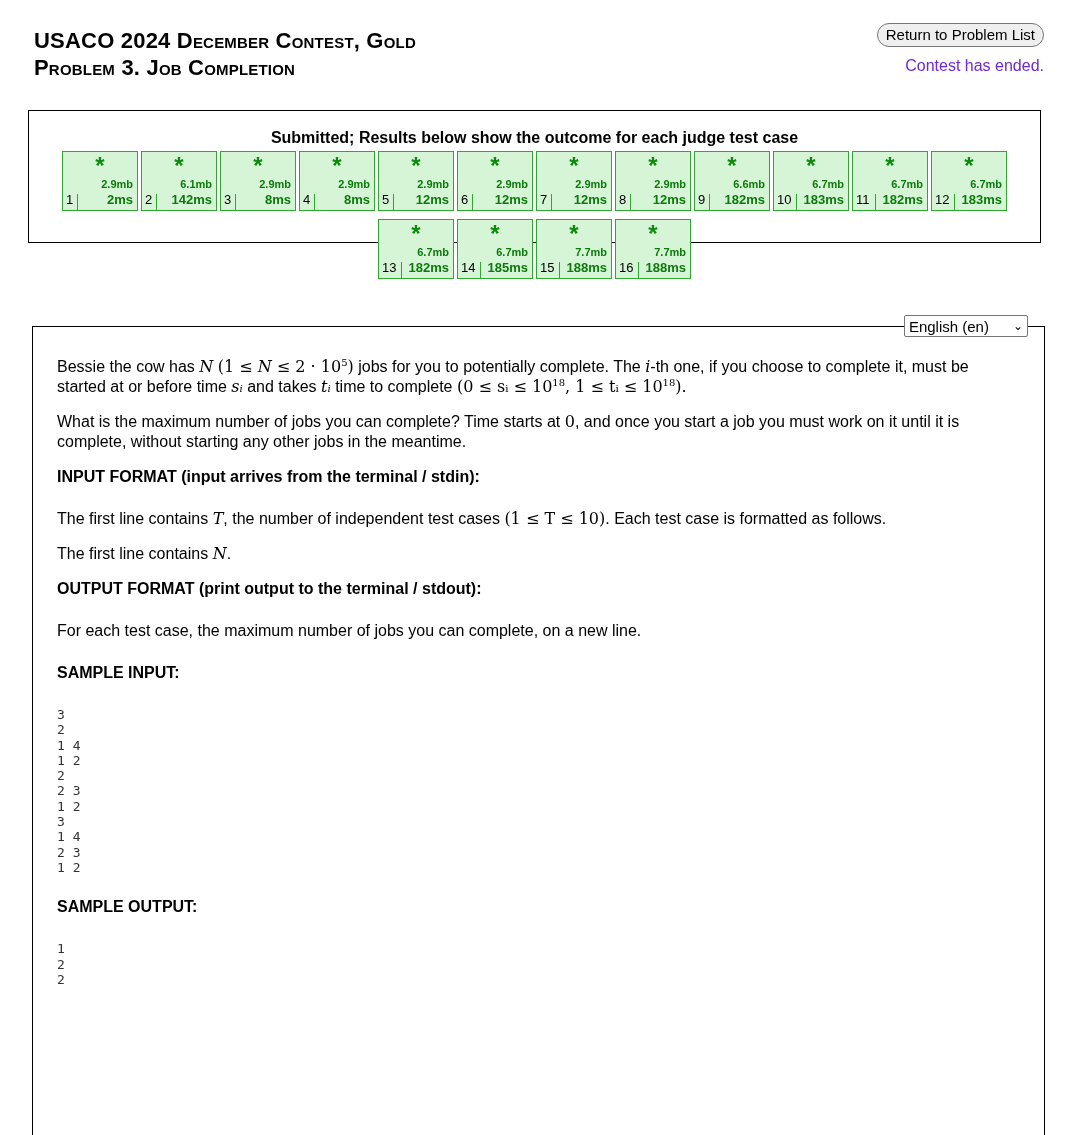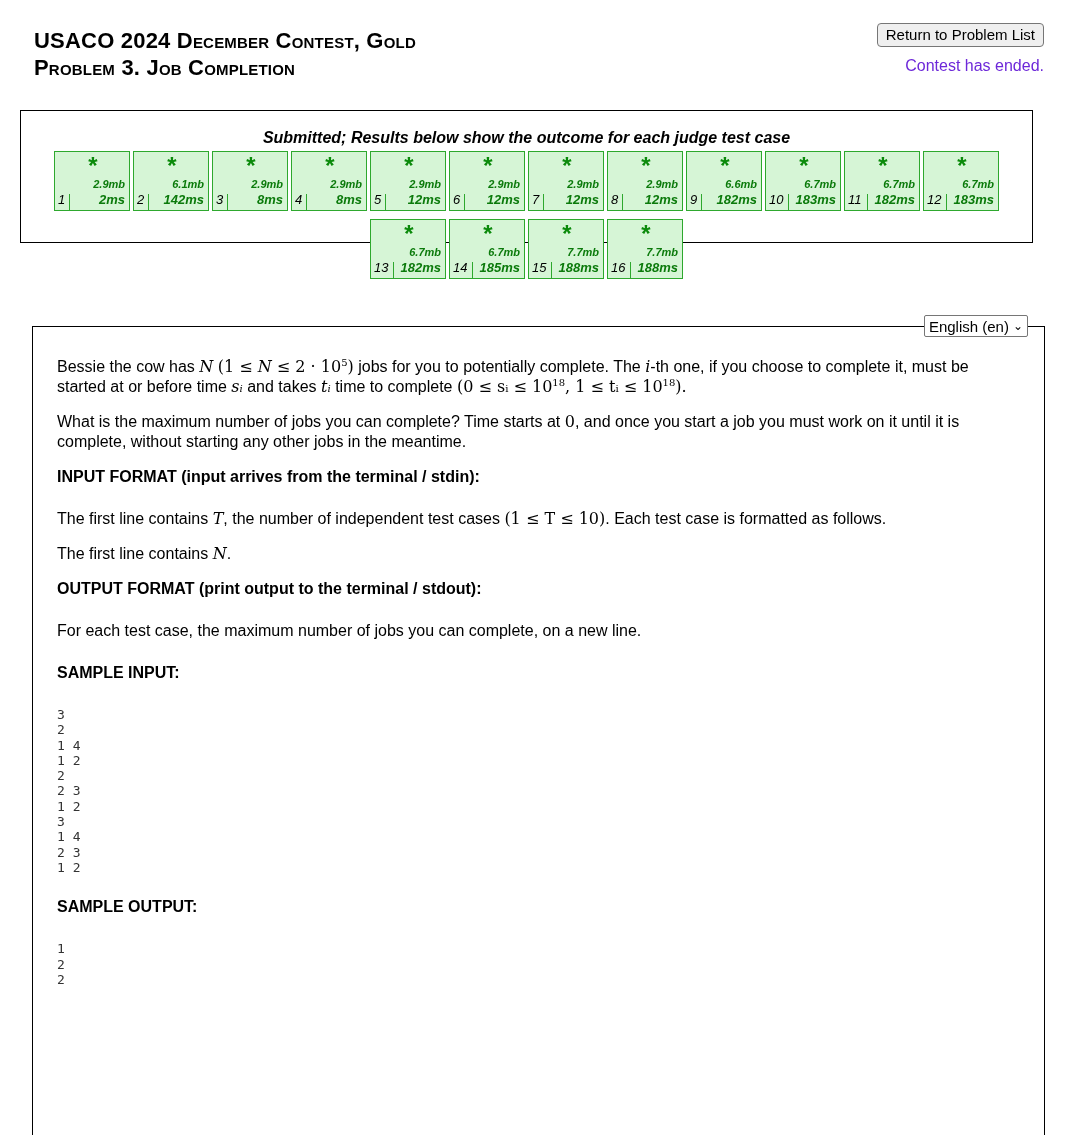--- a/index.html
+++ b/index.html
@@ -9,30 +9,30 @@
   }
   .header { position: absolute; left: 26px; top: 27px; }
   .title-line {
     font-family: "Liberation Sans", sans-serif; font-weight: bold;
     font-size: 22px; line-height: 27px; color: #000; font-variant: small-caps;
     letter-spacing: 0.2px;
     margin-left: 8px;
   }
   .return-btn {
     position: absolute; right: 36px; top: 23px;
-    background: #efefef; border: 1px solid #767676; border-radius: 4px;
+    background: #efefef; border: 1px solid #767676; border-radius: 12px;
     font-family: "Liberation Sans", sans-serif; font-size: 15px; color: #000;
     padding: 2px 8px; height: 24px; box-sizing: border-box; line-height: 18px;
   }
   .contest-ended {
     position: absolute; right: 36px; top: 57px; font-size: 16px; color: #6d28d9;
   }
   .results-box {
-    position: absolute; left: 20px; top: 110px; width: 1013px; height: 133px;
-    border: 1px solid #000; box-sizing: border-box; font-style: italic;
+    position: absolute; left: 28px; top: 110px; width: 1013px; height: 133px;
+    border: 1px solid #000; box-sizing: border-box;
   }
   .results-title {
     text-align: center; font-weight: bold; font-size: 16px; margin-top: 17px;
     line-height: 20px;
   }
   .tc-row { display: flex; justify-content: center; gap: 3px; margin-top: 3px; }
   .tc-row + .tc-row { margin-top: 8px; }
   .tc {
     width: 76px; height: 60px; box-sizing: border-box;
     border: 1px solid #2ea82e; background: #d6f5d6; position: relative;
@@ -48,21 +48,21 @@
   .tc .num-bar { position: absolute; left: 14px; top: 42px; bottom: 0; border-left: 1px solid #2ea82e; }
   .tc.wide .num-bar { left: 22px; }
   .problem-box {
     position: absolute; left: 32px; top: 326px; width: 1013px; height: 820px;
     border: 1px solid #000; box-sizing: border-box; border-bottom: none;
   }
   .lang-select {
     position: absolute; right: 16px; top: -12px; height: 22px;
     font-family: "Liberation Sans", sans-serif; font-size: 15px; background: #fff;
     border: 1px solid #767676; border-radius: 2px; padding: 0 4px;
-    display: flex; align-items: center; gap: 4px; box-sizing: border-box;
+    display: flex; align-items: center; gap: 24px; box-sizing: border-box;
   }
   .lang-select .chev { font-size: 12px; }
   .content { position: absolute; left: 24px; top: 30px; right: 30px; font-size: 16px; line-height: 20px; }
   .content p { margin: 0 0 15px 0; }
   .content .sec { font-weight: bold; margin: 0 0 22px 0; }
   .m { font-family: "DejaVu Serif", "Liberation Serif", serif; font-style: italic; }
   .mr { font-family: "DejaVu Serif", "Liberation Serif", serif; }
   sup { font-size: 10px; line-height: 0; }
   pre {
     font-family: "DejaVu Sans Mono", "Liberation Mono", monospace; font-size: 13px;

